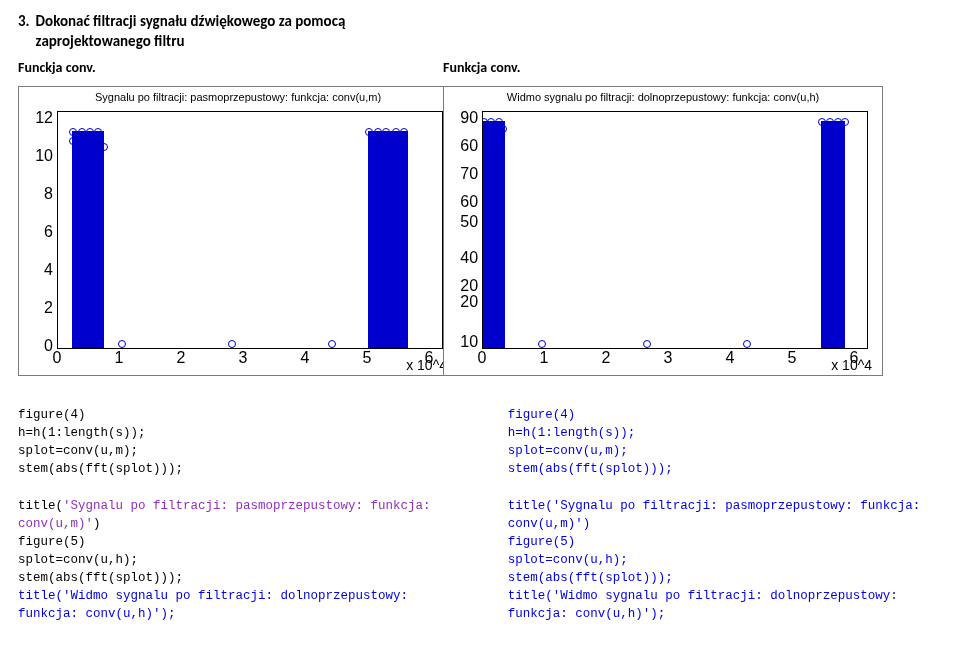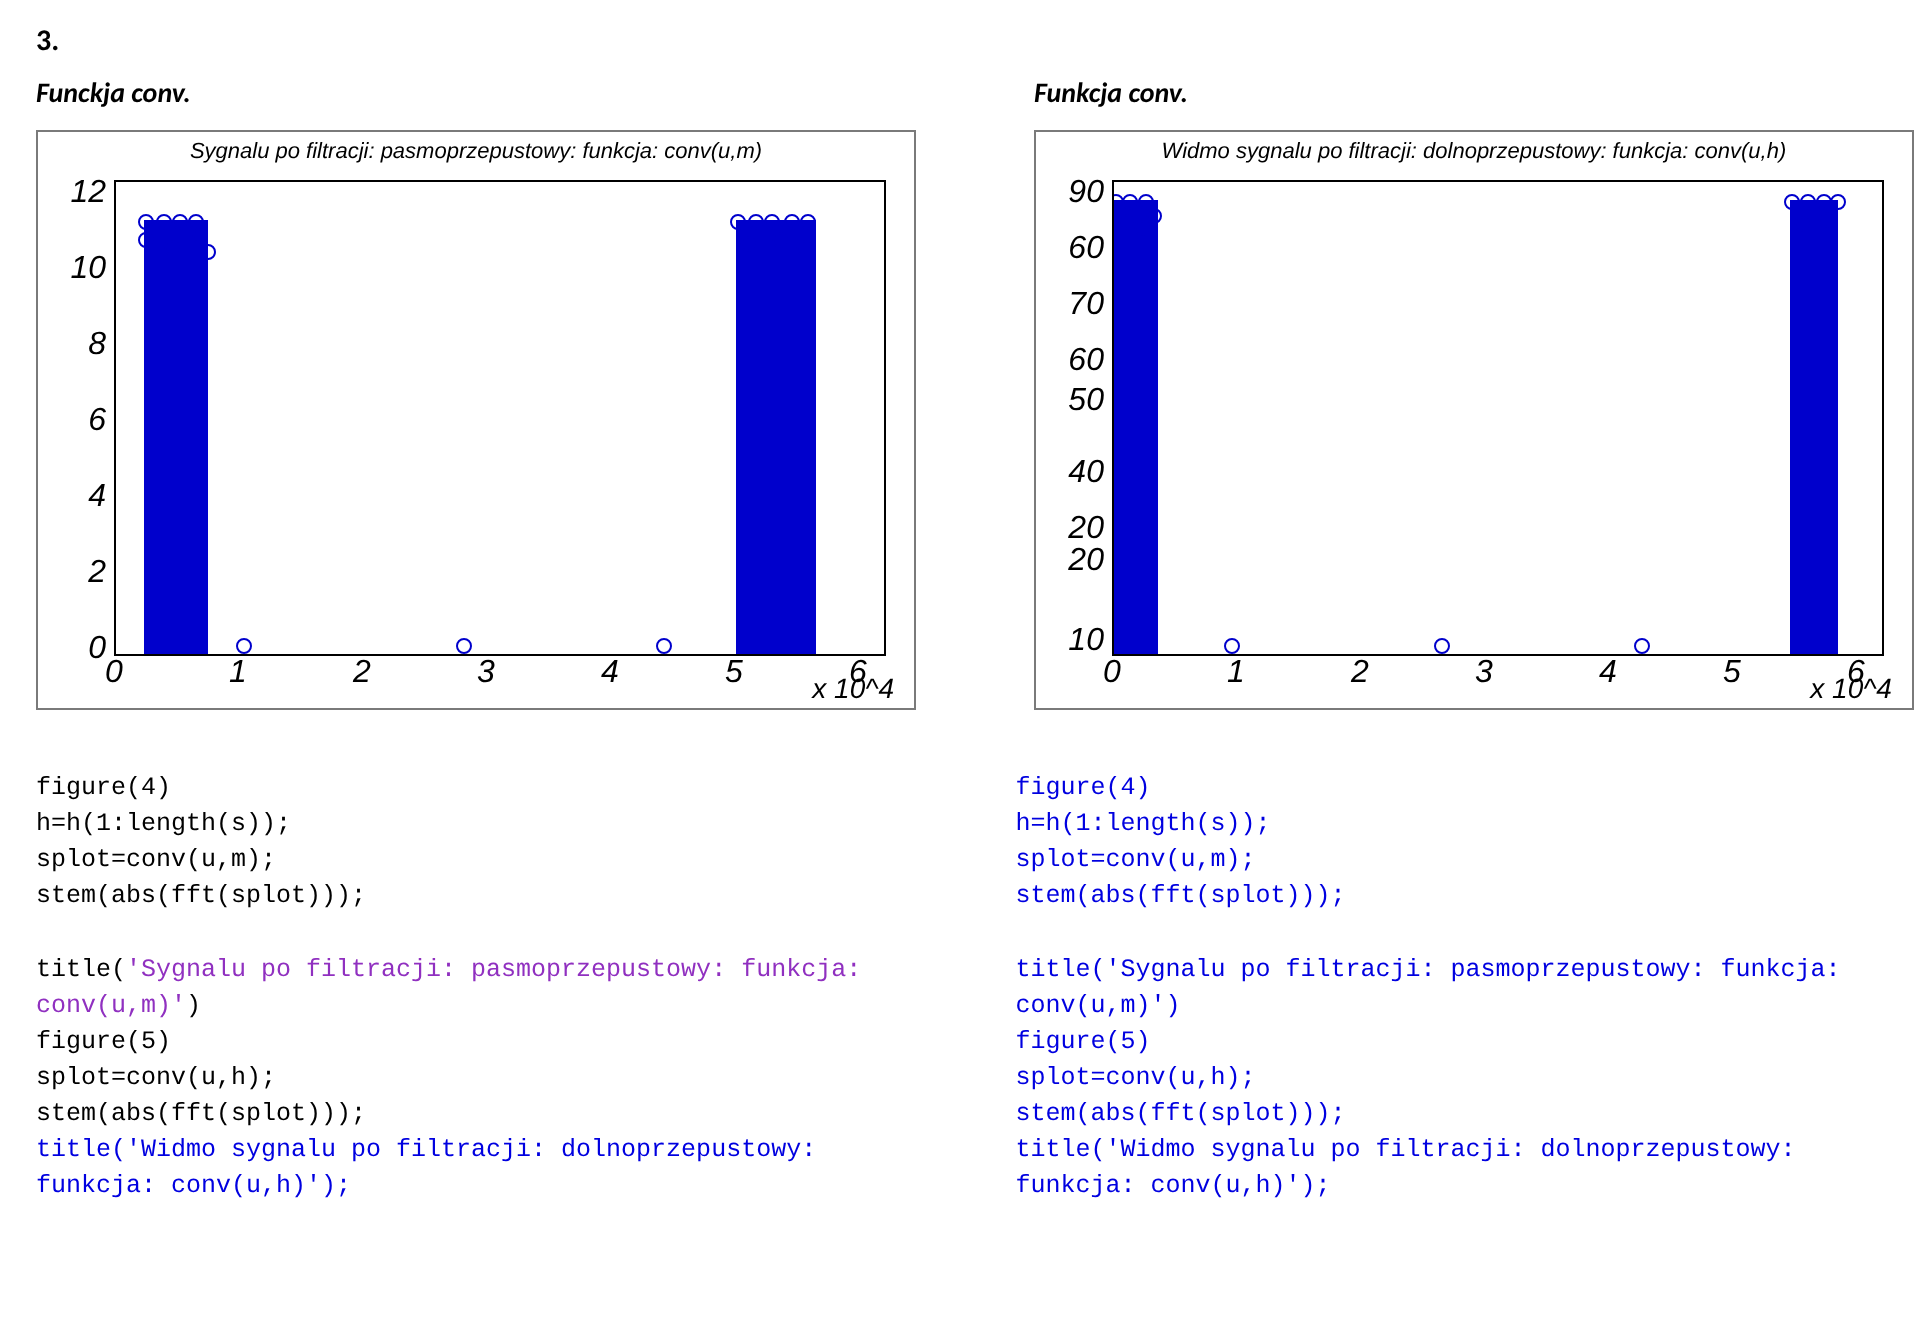--- a/index.html
+++ b/index.html
@@ -9,23 +9,22 @@
     background: #fff;
     color: #000;
     width: 960px;
     box-sizing: border-box;
   }
   .heading-row { display: flex; }
   .heading-num { font-weight: bold; font-size: 15px; margin-right: 6px; }
   .heading-text { font-weight: bold; font-size: 15px; max-width: 420px; line-height: 1.3; }
   .two-col {
     display: flex;
-    justify-content: space-between;
+    justify-content: flex-start;
     margin-top: 4px;
-    font-style: italic;
   }
   .col-left, .col-right {
     width: 46%;
     font-size: 14px;
   }
   .func-label { font-weight: bold; margin-top: 4px; margin-bottom: 6px; }
   .filter-label { text-decoration: underline; }
 
   
   .chart {
@@ -90,20 +89,21 @@
   }
   .code-col { width: 47%; white-space: pre-wrap; }
   .kw { color:#0000e0; }  
   .str { color:#9030c0; } 
 </style>
 </head>
 <body>
 
 <div class="heading-row">
   <div class="heading-num">3.</div>
+  <div class="heading-text">Dokonać filtracji sygnału dźwiękowego za pomocą zaprojektowanego filtru</div>
 </div>
 
 <div class="two-col">
 
   <div class="col-left">
     <div class="func-label">Funckja conv.</div>
 
     <div class="chart chart-left">
       <div class="chart-title">Sygnalu po filtracji: pasmoprzepustowy: funkcja: conv(u,m)</div>
 

